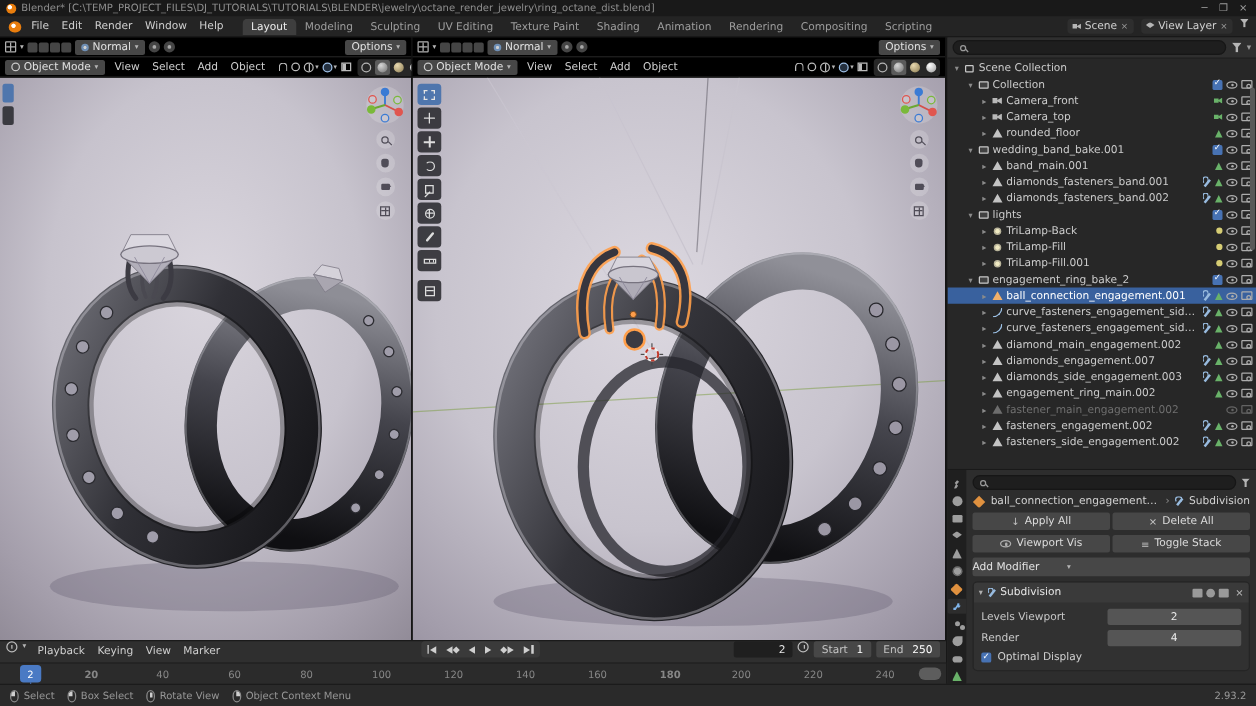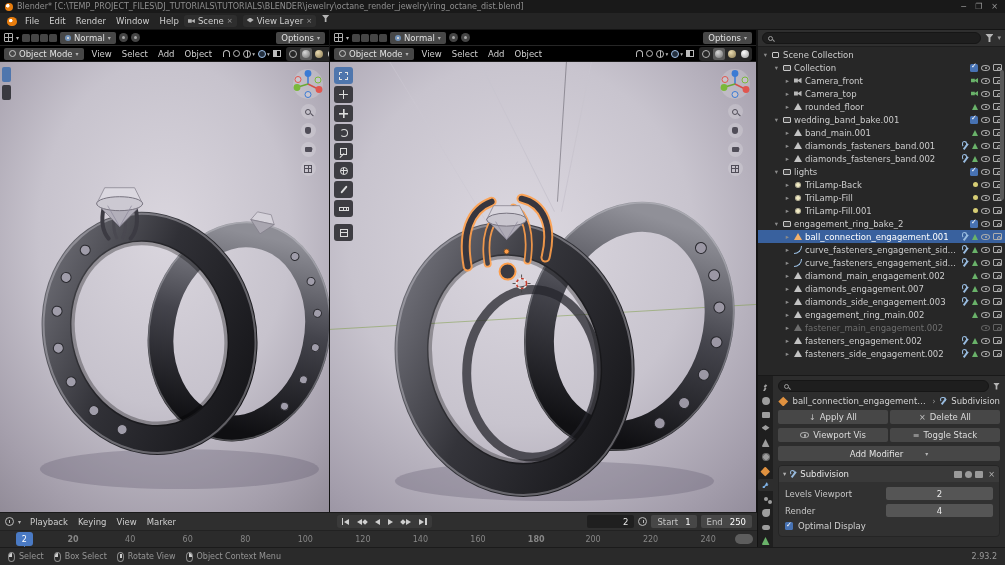--- a/index.html
+++ b/index.html
@@ -96,21 +96,21 @@
 .navcol{position:absolute;right:5px;top:6px;display:flex;flex-direction:column;align-items:center;gap:4px;z-index:4}
 .nav-btn{width:15px;height:15px;border-radius:50%;background:rgba(250,250,252,.20);display:flex;align-items:center;justify-content:center}
 .nv-zoom{width:6px;height:6px;border:1.3px solid #504d58;border-radius:50%;position:relative;display:block}
 .nv-zoom::after{content:'';position:absolute;width:3.5px;height:1.3px;background:#504d58;transform:rotate(45deg);right:-3px;bottom:-1.5px}
 .nv-hand{width:6px;height:7px;background:#504d58;border-radius:2px 2px 3px 3px;display:block}
 .nv-cam{width:7px;height:5px;background:#504d58;border-radius:1px;position:relative;display:block}
 .nv-cam::after{content:'';position:absolute;right:-3px;top:0;border:2.5px solid transparent;border-left:3px solid #504d58}
 .nv-grid{width:8px;height:8px;border:1px solid #504d58;background:linear-gradient(#504d58,#504d58) 50% 0/1px 100% no-repeat,linear-gradient(#504d58,#504d58) 0 50%/100% 1px no-repeat;display:block}
 
 
-.timeline{height:18px;background:#2f2f2f;border-top:1px solid #1a1a1a;display:flex;align-items:center;gap:4px;padding:0 5px;flex:none;white-space:nowrap}
+.timeline{height:18px;background:#2f2f2f;border-top:1px solid #1a1a1a;display:flex;align-items:flex-start;gap:4px;padding:0 5px;flex:none;white-space:nowrap}
 .clock{width:9px;height:9px;border:1px solid #bbb;border-radius:50%;position:relative;flex:none}
 .clock::after{content:'';position:absolute;left:3.4px;top:1.5px;width:1px;height:3px;background:#bbb}
 .transport{display:flex;gap:2px;background:#3a3a3a;border-radius:3px;padding:1px 2px}
 .tpb{display:inline-flex;align-items:center;gap:1px;padding:2px 3px;border-radius:2px}
 .tpb .tb{width:1.5px;height:7px;background:#cfcfcf;display:block}
 .tpb .tl{width:0;height:0;border:3.5px solid transparent;border-right:5.5px solid #cfcfcf;border-left:0;display:block}
 .tpb .tr{width:0;height:0;border:3.5px solid transparent;border-left:5.5px solid #cfcfcf;border-right:0;display:block}
 .tpb .td{width:4px;height:4px;background:#cfcfcf;transform:rotate(45deg);display:block}
 .framebox{width:47px;height:13px;background:#1f1f1f;border-radius:2px;color:#e8e8e8;font-size:8.5px;display:inline-flex;align-items:center;justify-content:flex-end;padding:0 6px}
 .field2{height:13px;background:#474747;border-radius:2px;display:inline-flex;align-items:center;gap:7px;padding:0 6px;font-size:8.5px}
@@ -182,21 +182,21 @@
 .pbody{flex:1;padding:4px 5px;display:flex;flex-direction:column;gap:4px;min-width:0;font-size:8.5px}
 .prow{display:flex;align-items:center;gap:4px}
 .psearch .srch{height:12px}
 .crumbs{color:#d2d2d2;white-space:nowrap;overflow:hidden}
 .obj-ic{width:6.5px;height:6.5px;background:#e0913f;transform:rotate(45deg);flex:none;margin:0 2px}
 .crumbtxt{overflow:hidden;text-overflow:ellipsis}
 .sep{color:#8f8f8f}
 .btns2{display:flex;gap:2px}
 .btns2 .pbt{flex:1;height:14px;background:#474747;border:none;border-radius:2px;color:#dcdcdc;font-size:8.5px;display:inline-flex;align-items:center;justify-content:center;gap:4px}
 .bi{color:#c3c3c3;font-size:8px}
-.addmod{height:15px;background:#474747;border:none;border-radius:2px;color:#e2e2e2;font-size:8.5px;display:flex;align-items:center;justify-content:center;gap:22px;width:100%}
+.addmod{height:15px;background:#474747;border:none;border-radius:2px;color:#e2e2e2;font-size:8.5px;display:flex;align-items:center;justify-content:flex-start;gap:22px;width:100%}
 .modpanel{background:#313131;border:1px solid #252525;border-radius:4px;overflow:hidden}
 .modhead{height:16px;background:#3a3a3a;display:flex;align-items:center;gap:3px;padding:0 4px}
 .caret2{font-size:6.5px;color:#b0b0b0}
 .modname{flex:1;color:#e6e6e6;overflow:hidden;white-space:nowrap}
 .mh{width:8px;height:7px;background:#9a9a9a;border-radius:1px;display:block}
 .mh.r{border-radius:50%;width:7px}
 .mh-x{color:#b5b5b5;font-size:8px;padding-left:2px}
 .modbody{padding:5px 6px;display:flex;flex-direction:column;gap:4px}
 .seg{display:flex;gap:1px}
 .segbtn{flex:1;height:14px;border:none;border-radius:2px;background:#3f3f3f;color:#c9c9c9;font-size:8.5px}
@@ -232,20 +232,32 @@
   </div>
 
   <div class="topbar">
     <span class="blogo2"></span>
     <span class="menus">
         <span class="menu">File</span>
         <span class="menu">Edit</span>
         <span class="menu">Render</span>
         <span class="menu">Window</span>
         <span class="menu">Help</span>
+      </span>
+    <span class="wstabs">
+        <span class="wtab active">Layout</span>
+        <span class="wtab">Modeling</span>
+        <span class="wtab">Sculpting</span>
+        <span class="wtab">UV Editing</span>
+        <span class="wtab">Texture Paint</span>
+        <span class="wtab">Shading</span>
+        <span class="wtab">Animation</span>
+        <span class="wtab">Rendering</span>
+        <span class="wtab">Compositing</span>
+        <span class="wtab">Scripting</span>
       </span>
     <span class="tb-right">
       <span class="scn">
         <span class="sc-ic"></span>
         <span>Scene</span>
         <span class="tiny">×</span>
       </span>
       <span class="scn">
         <span class="vl-ic"></span>
         <span>View Layer</span>

